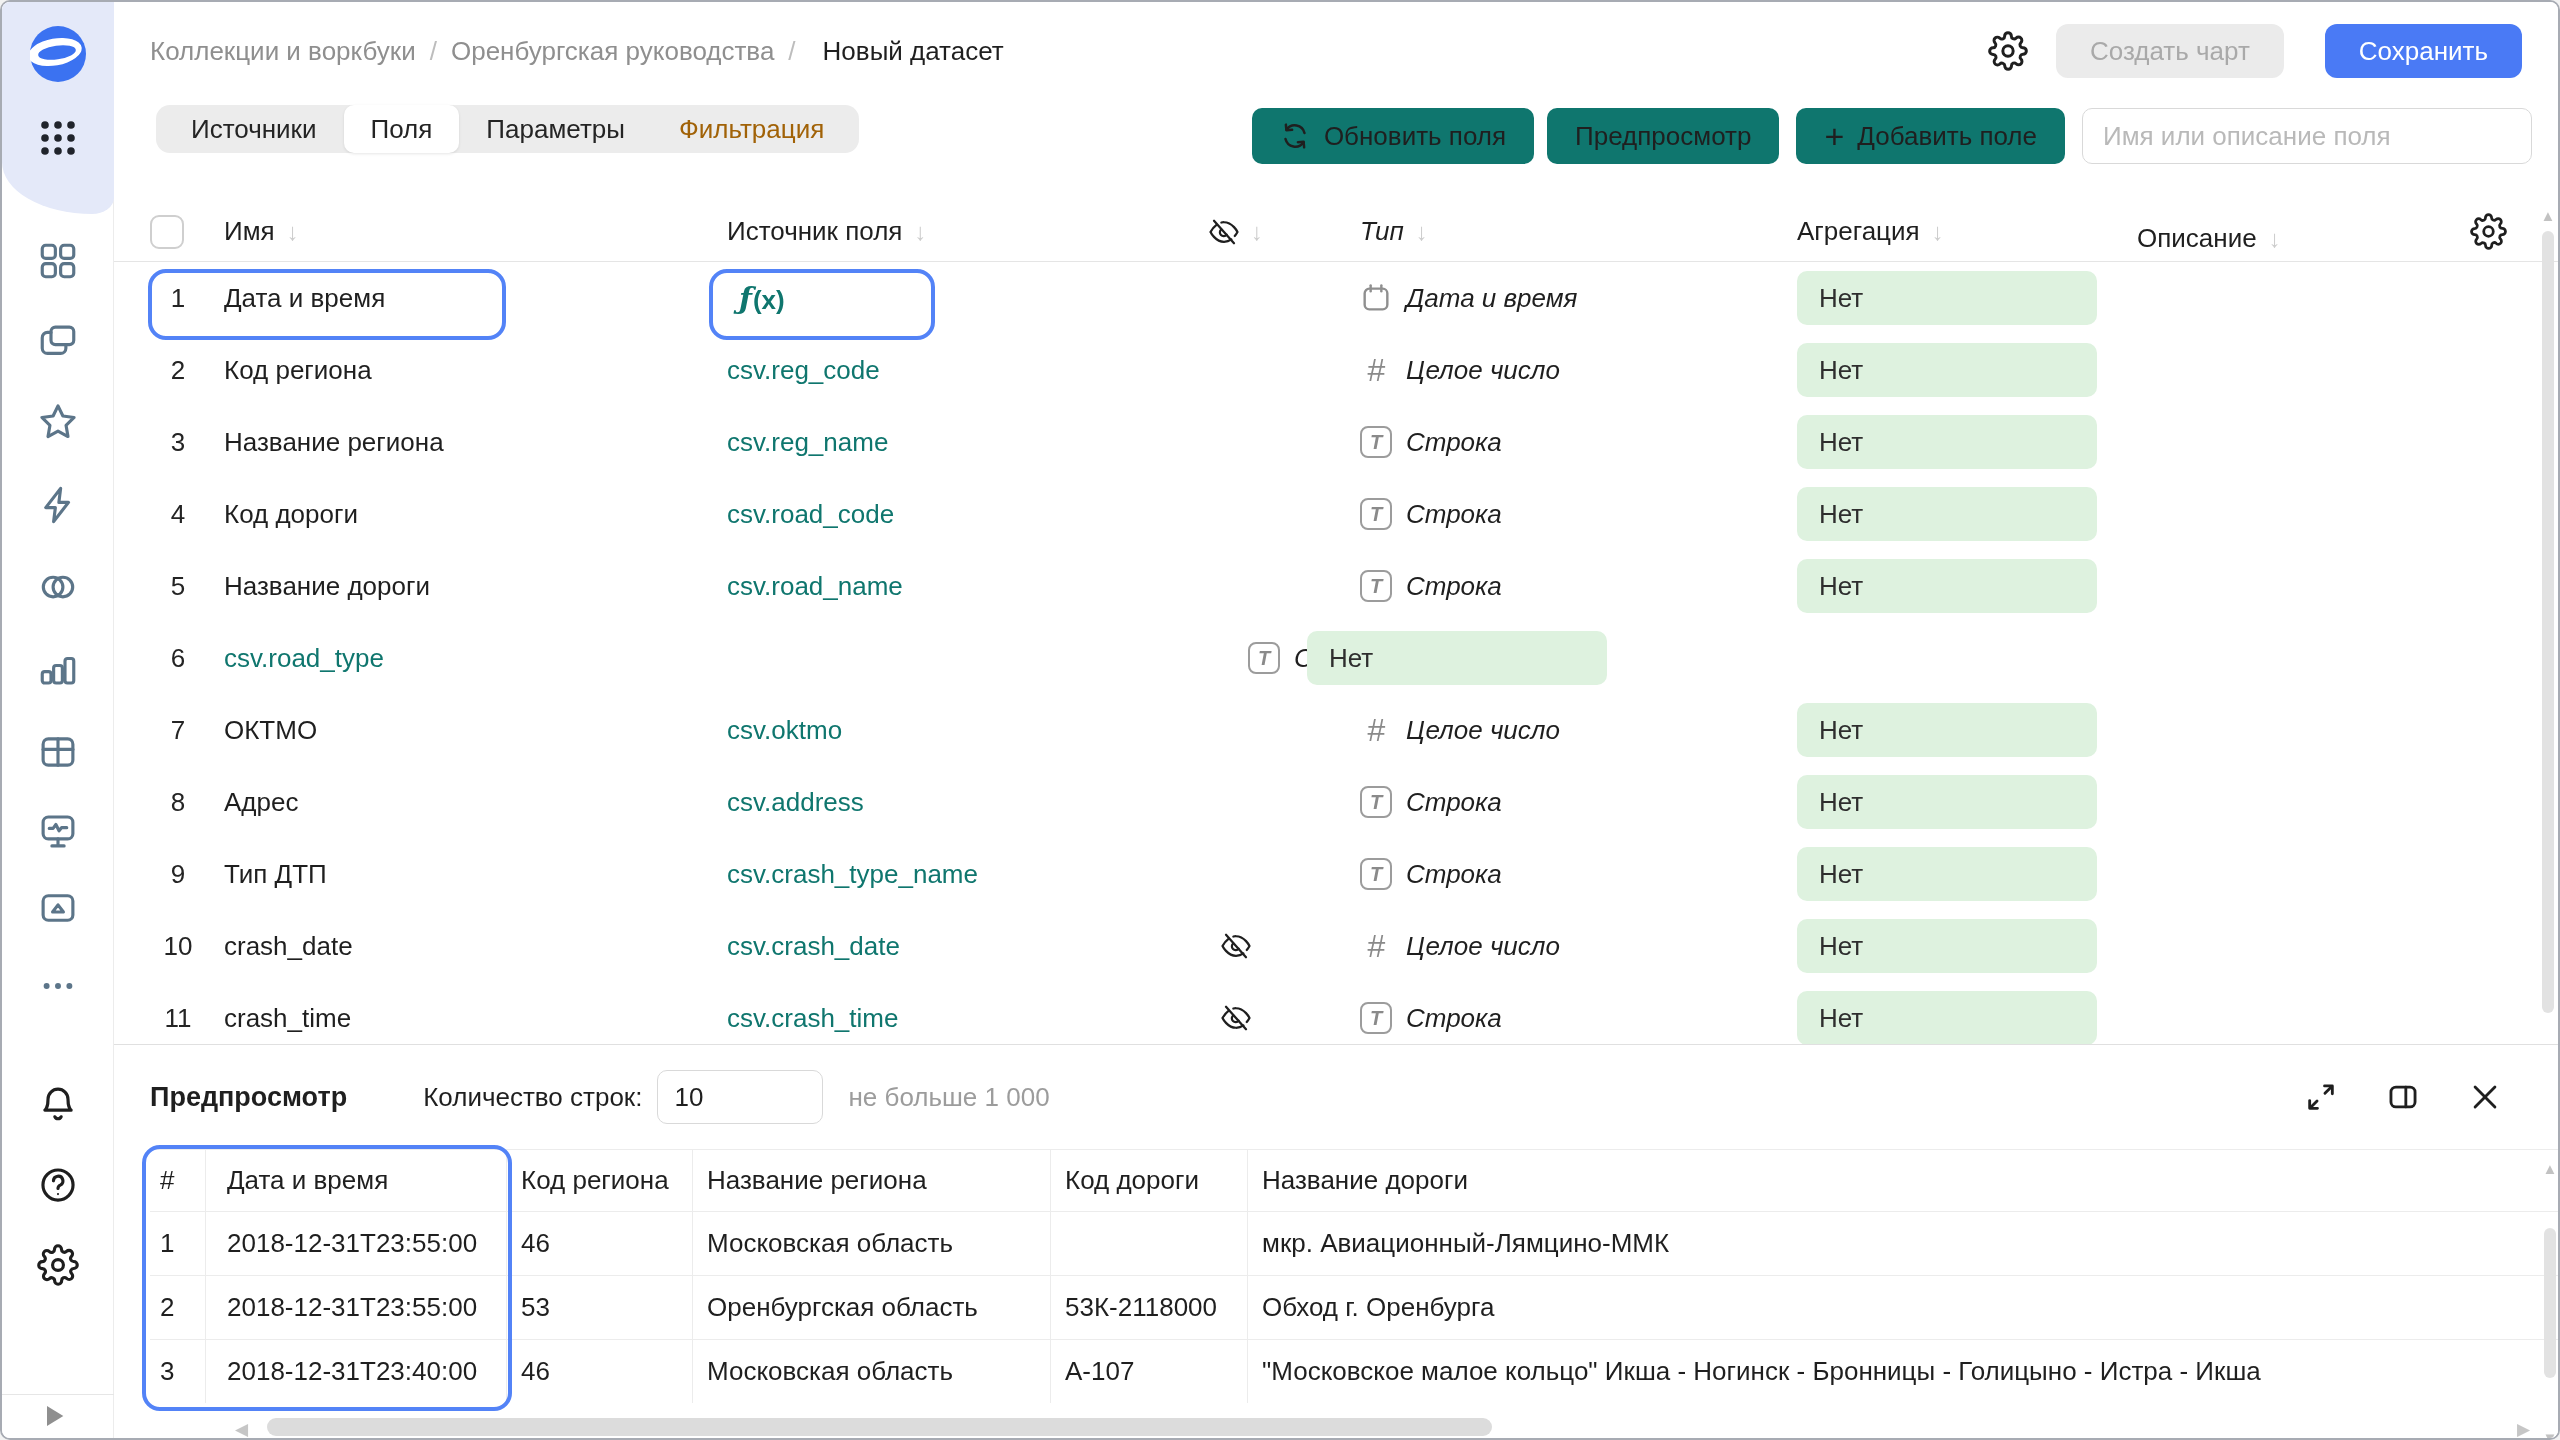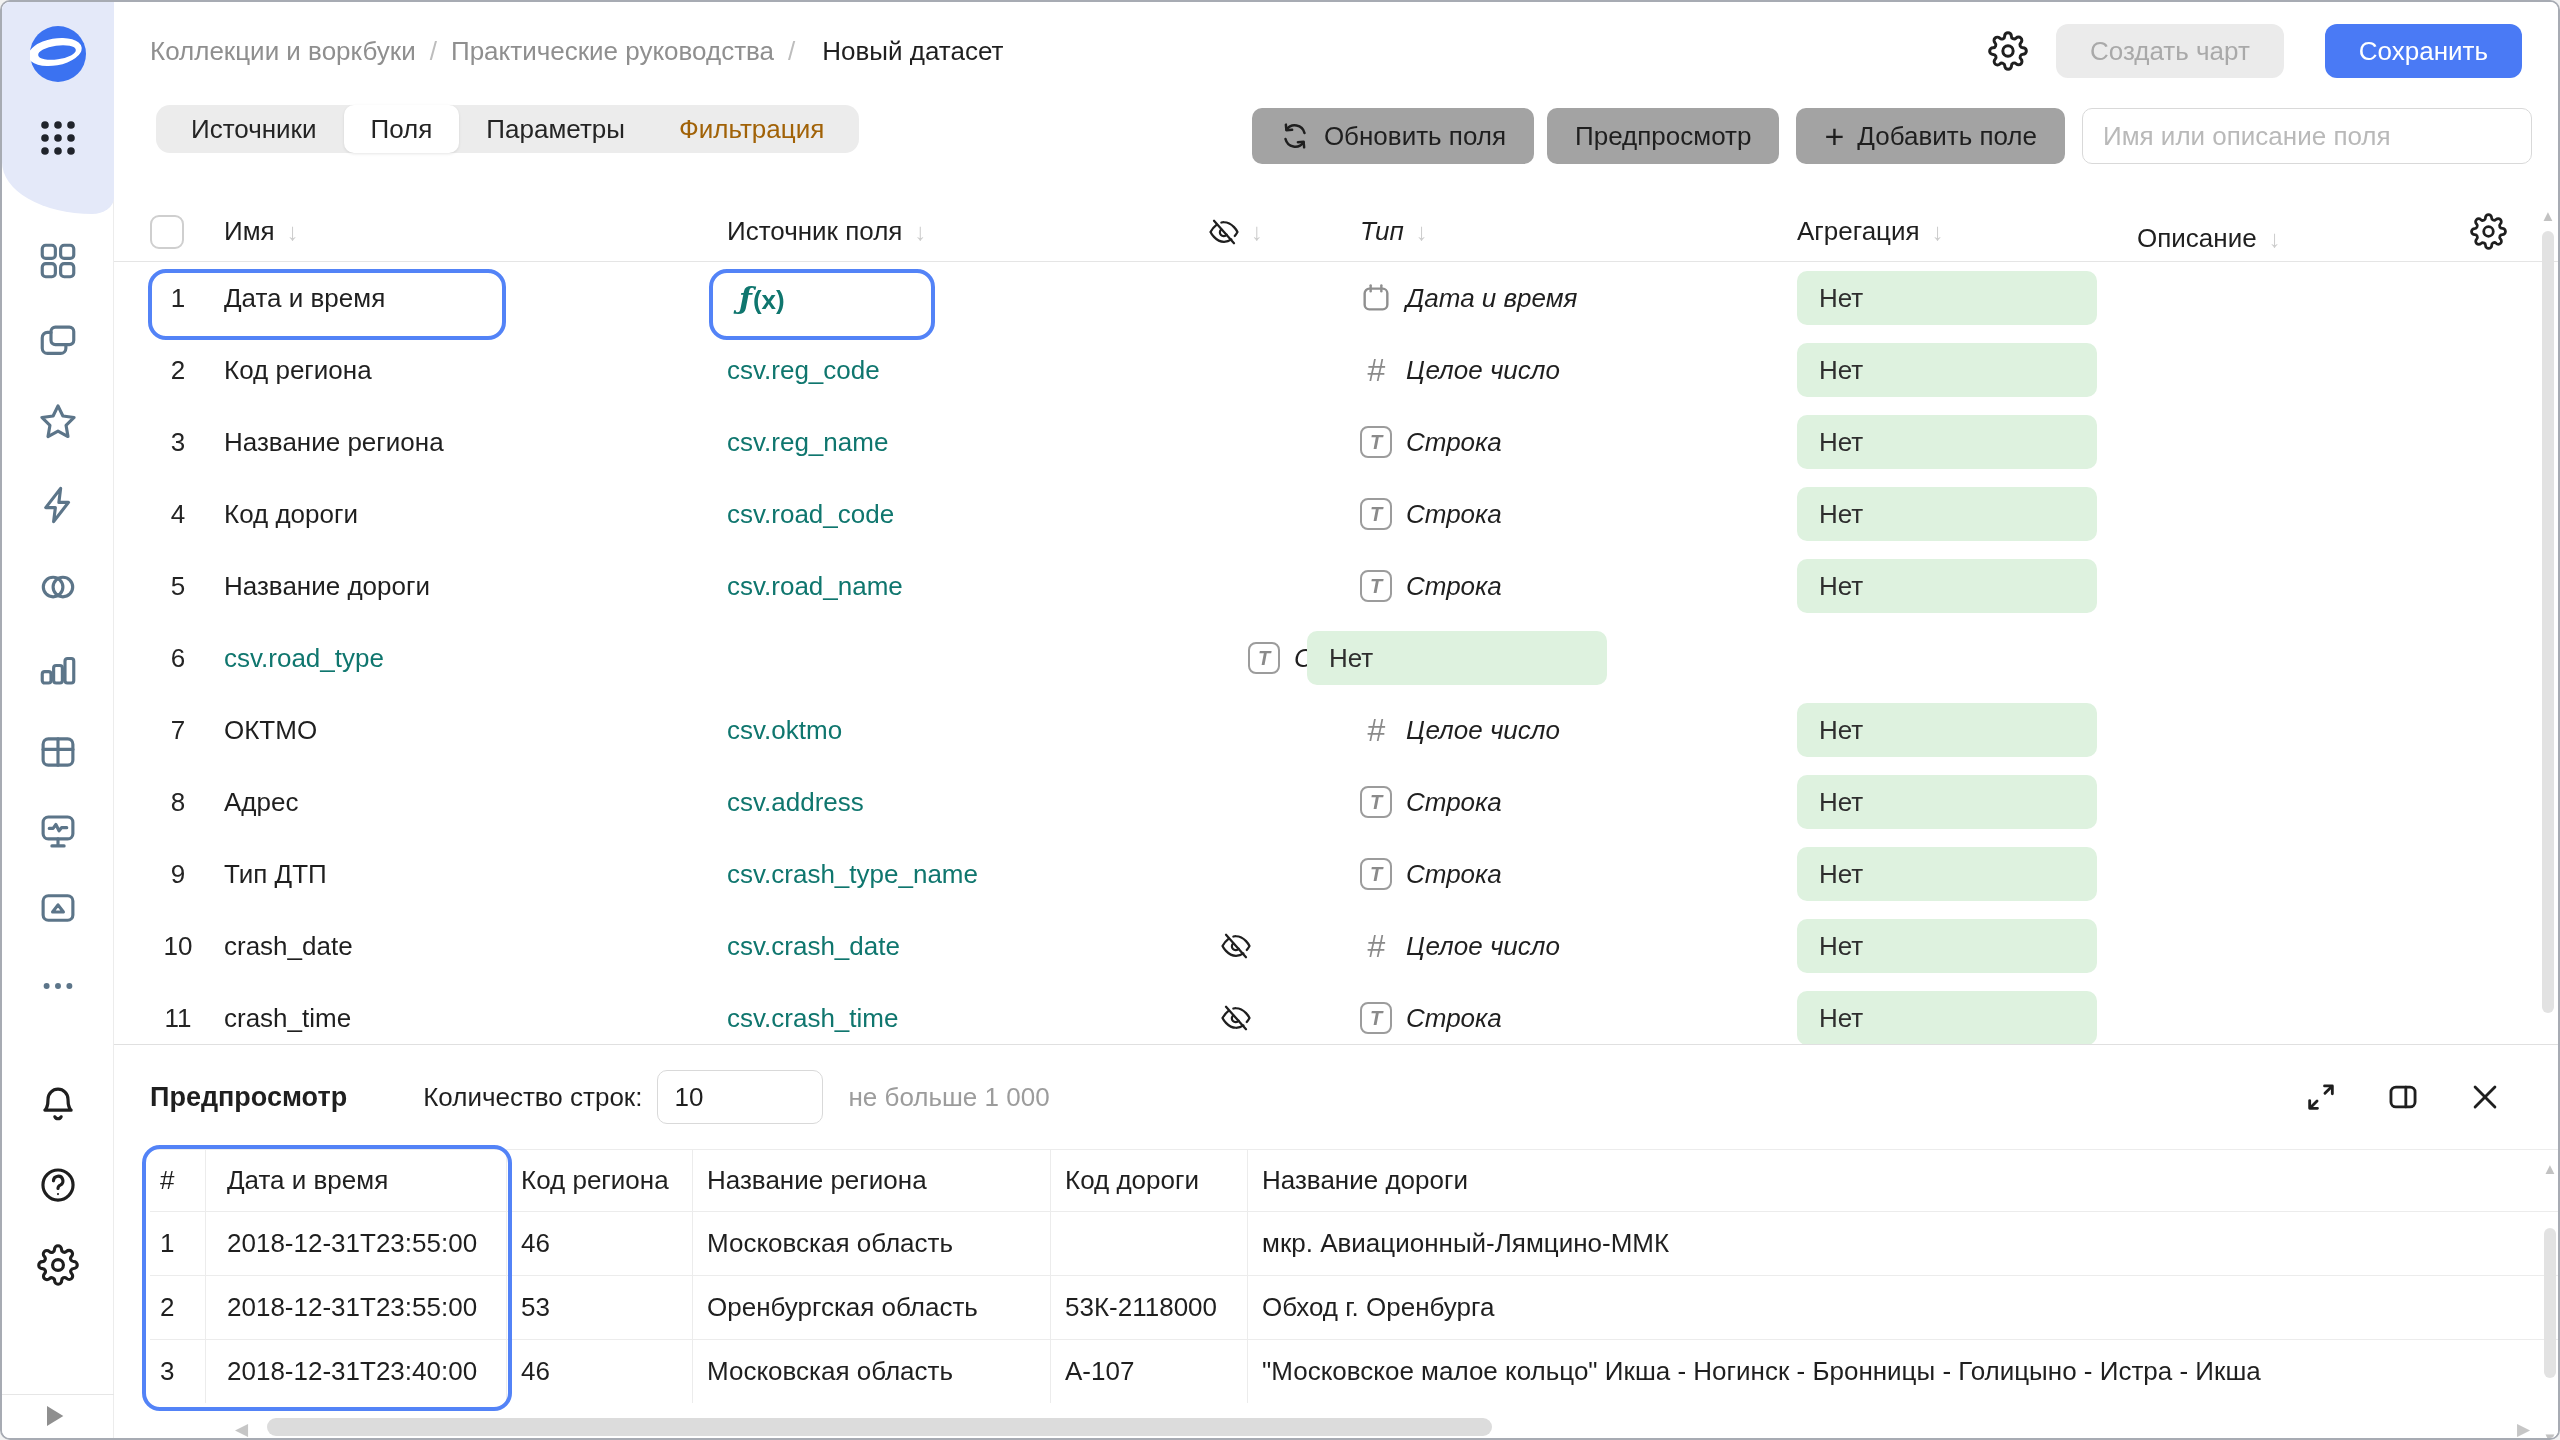--- a/index.html
+++ b/index.html
@@ -47,21 +47,21 @@
   .btn.primary{background:var(--accent);color:#fff;margin-left:41px;}
 
   
   .toolbar{position:absolute;left:0;top:98px;width:100%;height:102px;}
   .seg{position:absolute;left:42px;top:5px;height:48px;background:#ececec;border-radius:14px;
        display:flex;align-items:center;padding:0 8px;}
   .seg .tab{height:48px;border-radius:10px;padding:0 27px;display:flex;align-items:center;font-size:26px;color:#242424;}
   .seg .tab.sel{background:#fff;box-shadow:0 1px 3px rgba(0,0,0,.10);}
   .seg .tab.dis{color:#a16207;}
   .tool-actions{position:absolute;right:30px;top:8px;display:flex;align-items:center;}
-  .tbtn{height:56px;background:#a3a3a3;border-radius:10px;display:flex;align-items:center;
+  .tbtn{height:56px;background:#0f766e;border-radius:10px;display:flex;align-items:center;
         font-size:26px;color:#1f1f1f;padding:0 28px;white-space:nowrap;}
   .tbtn svg{width:30px;height:30px;margin-right:14px;}
   .tbtn .plus{font-size:34px;font-weight:400;margin-right:13px;line-height:1;}
   .gap13{margin-left:13px;} .gap17{margin-left:17px;}
   .search{width:450px;height:56px;margin-left:17px;border:1.5px solid #d9d9d9;border-radius:10px;
           font-size:26px;padding:0 20px;color:#1f1f1f;outline:none;background:#fff;
           font-family:"Liberation Sans","DejaVu Sans",sans-serif;}
   .search::placeholder{color:#b9b9b9;}
 
   
@@ -254,21 +254,21 @@
         </svg>
     </div>
   </aside>
 
   <main class="main">
 
     <header class="topbar">
       <div class="crumbs">
         <span class="it">Коллекции и воркбуки</span>
         <span class="sep">/</span>
-        <span class="it">Практические руководства</span>
+        <span class="it">Оренбургская руководства</span>
         <span class="sep">/</span>
         <span class="cur">Новый датасет</span>
       </div>
       <div class="top-actions">
         <div class="gear-btn">
           <svg viewBox="0 0 24 24" class="si">
               <circle cx="12" cy="12" r="3.1"></circle>
               <path d="M19.4 15a1.65 1.65 0 0 0 .33 1.82l.06.06a2 2 0 1 1-2.83 2.83l-.06-.06a1.65 1.65 0 0 0-1.82-.33 1.65 1.65 0 0 0-1 1.51V21a2 2 0 1 1-4 0v-.09A1.65 1.65 0 0 0 9 19.4a1.65 1.65 0 0 0-1.82.33l-.06.06a2 2 0 1 1-2.83-2.83l.06-.06a1.65 1.65 0 0 0 .33-1.82 1.65 1.65 0 0 0-1.51-1H3a2 2 0 1 1 0-4h.09A1.65 1.65 0 0 0 4.6 9a1.65 1.65 0 0 0-.33-1.82l-.06-.06a2 2 0 1 1 2.83-2.83l.06.06a1.65 1.65 0 0 0 1.82.33H9a1.65 1.65 0 0 0 1-1.51V3a2 2 0 1 1 4 0v.09a1.65 1.65 0 0 0 1 1.51 1.65 1.65 0 0 0 1.82-.33l.06-.06a2 2 0 1 1 2.83 2.83l-.06.06a1.65 1.65 0 0 0-.33 1.82V9a1.65 1.65 0 0 0 1.51 1H21a2 2 0 1 1 0 4h-.09a1.65 1.65 0 0 0-1.51 1z"></path>
             </svg>
         </div>

